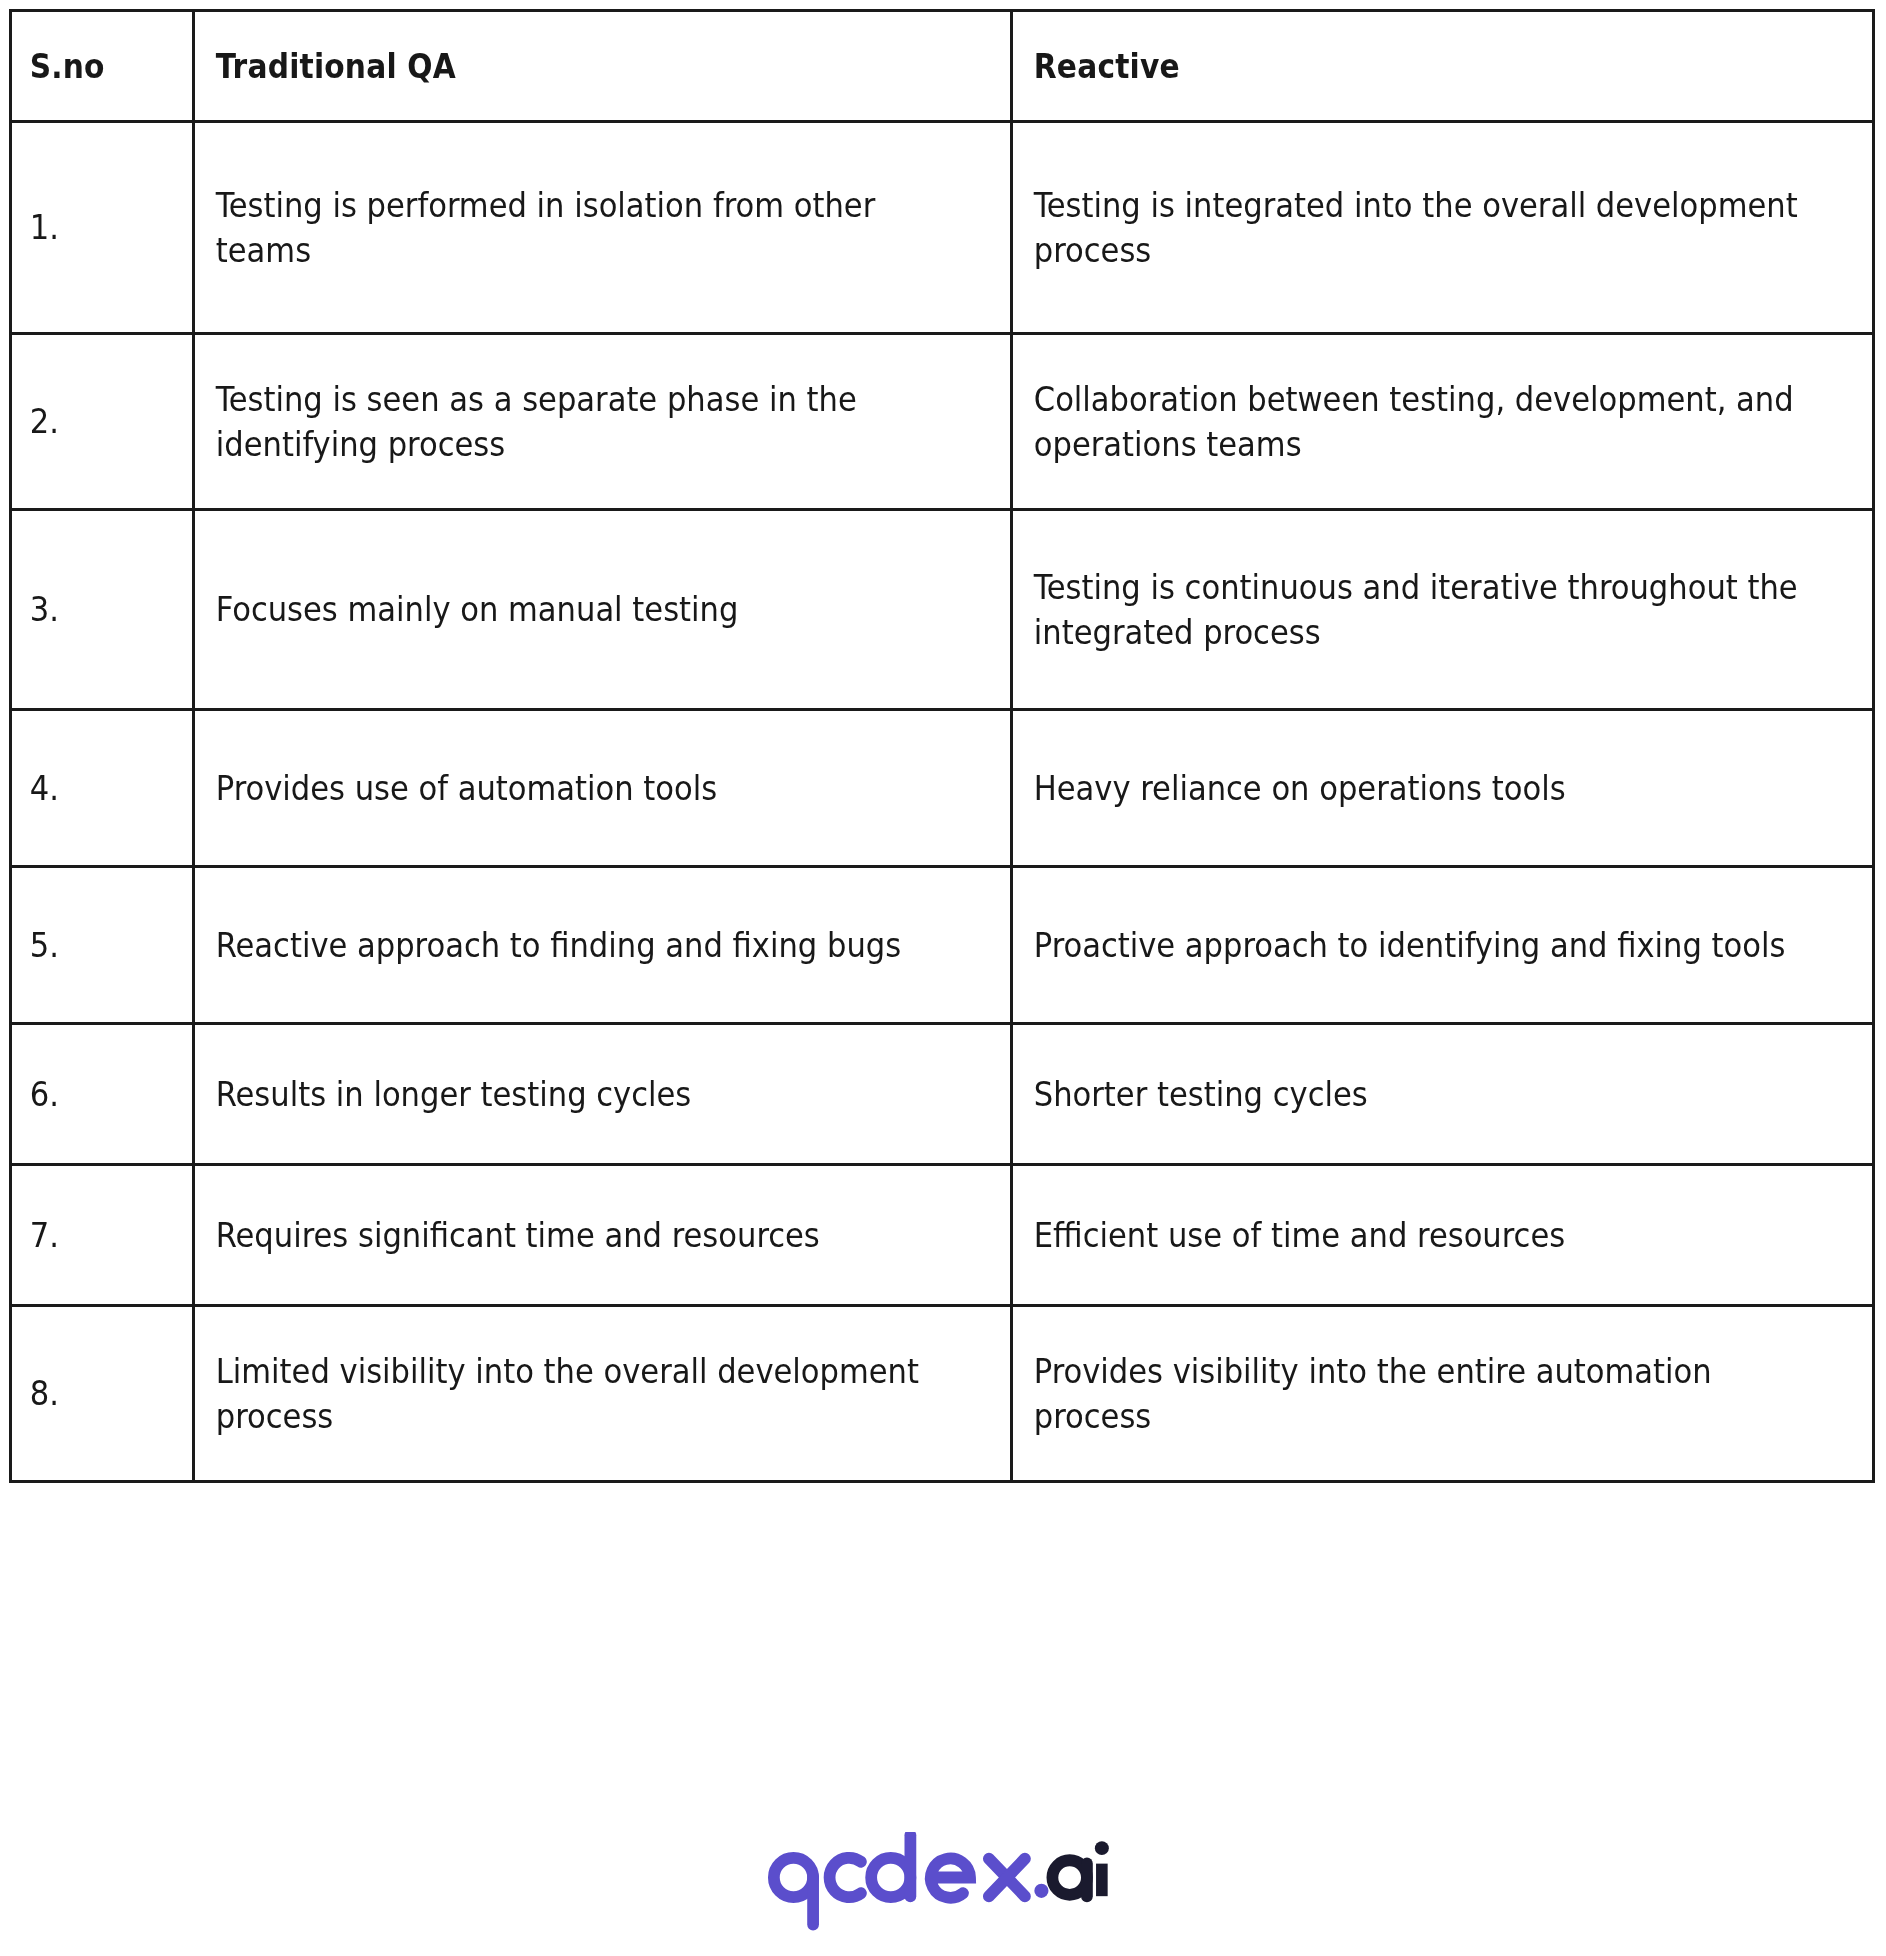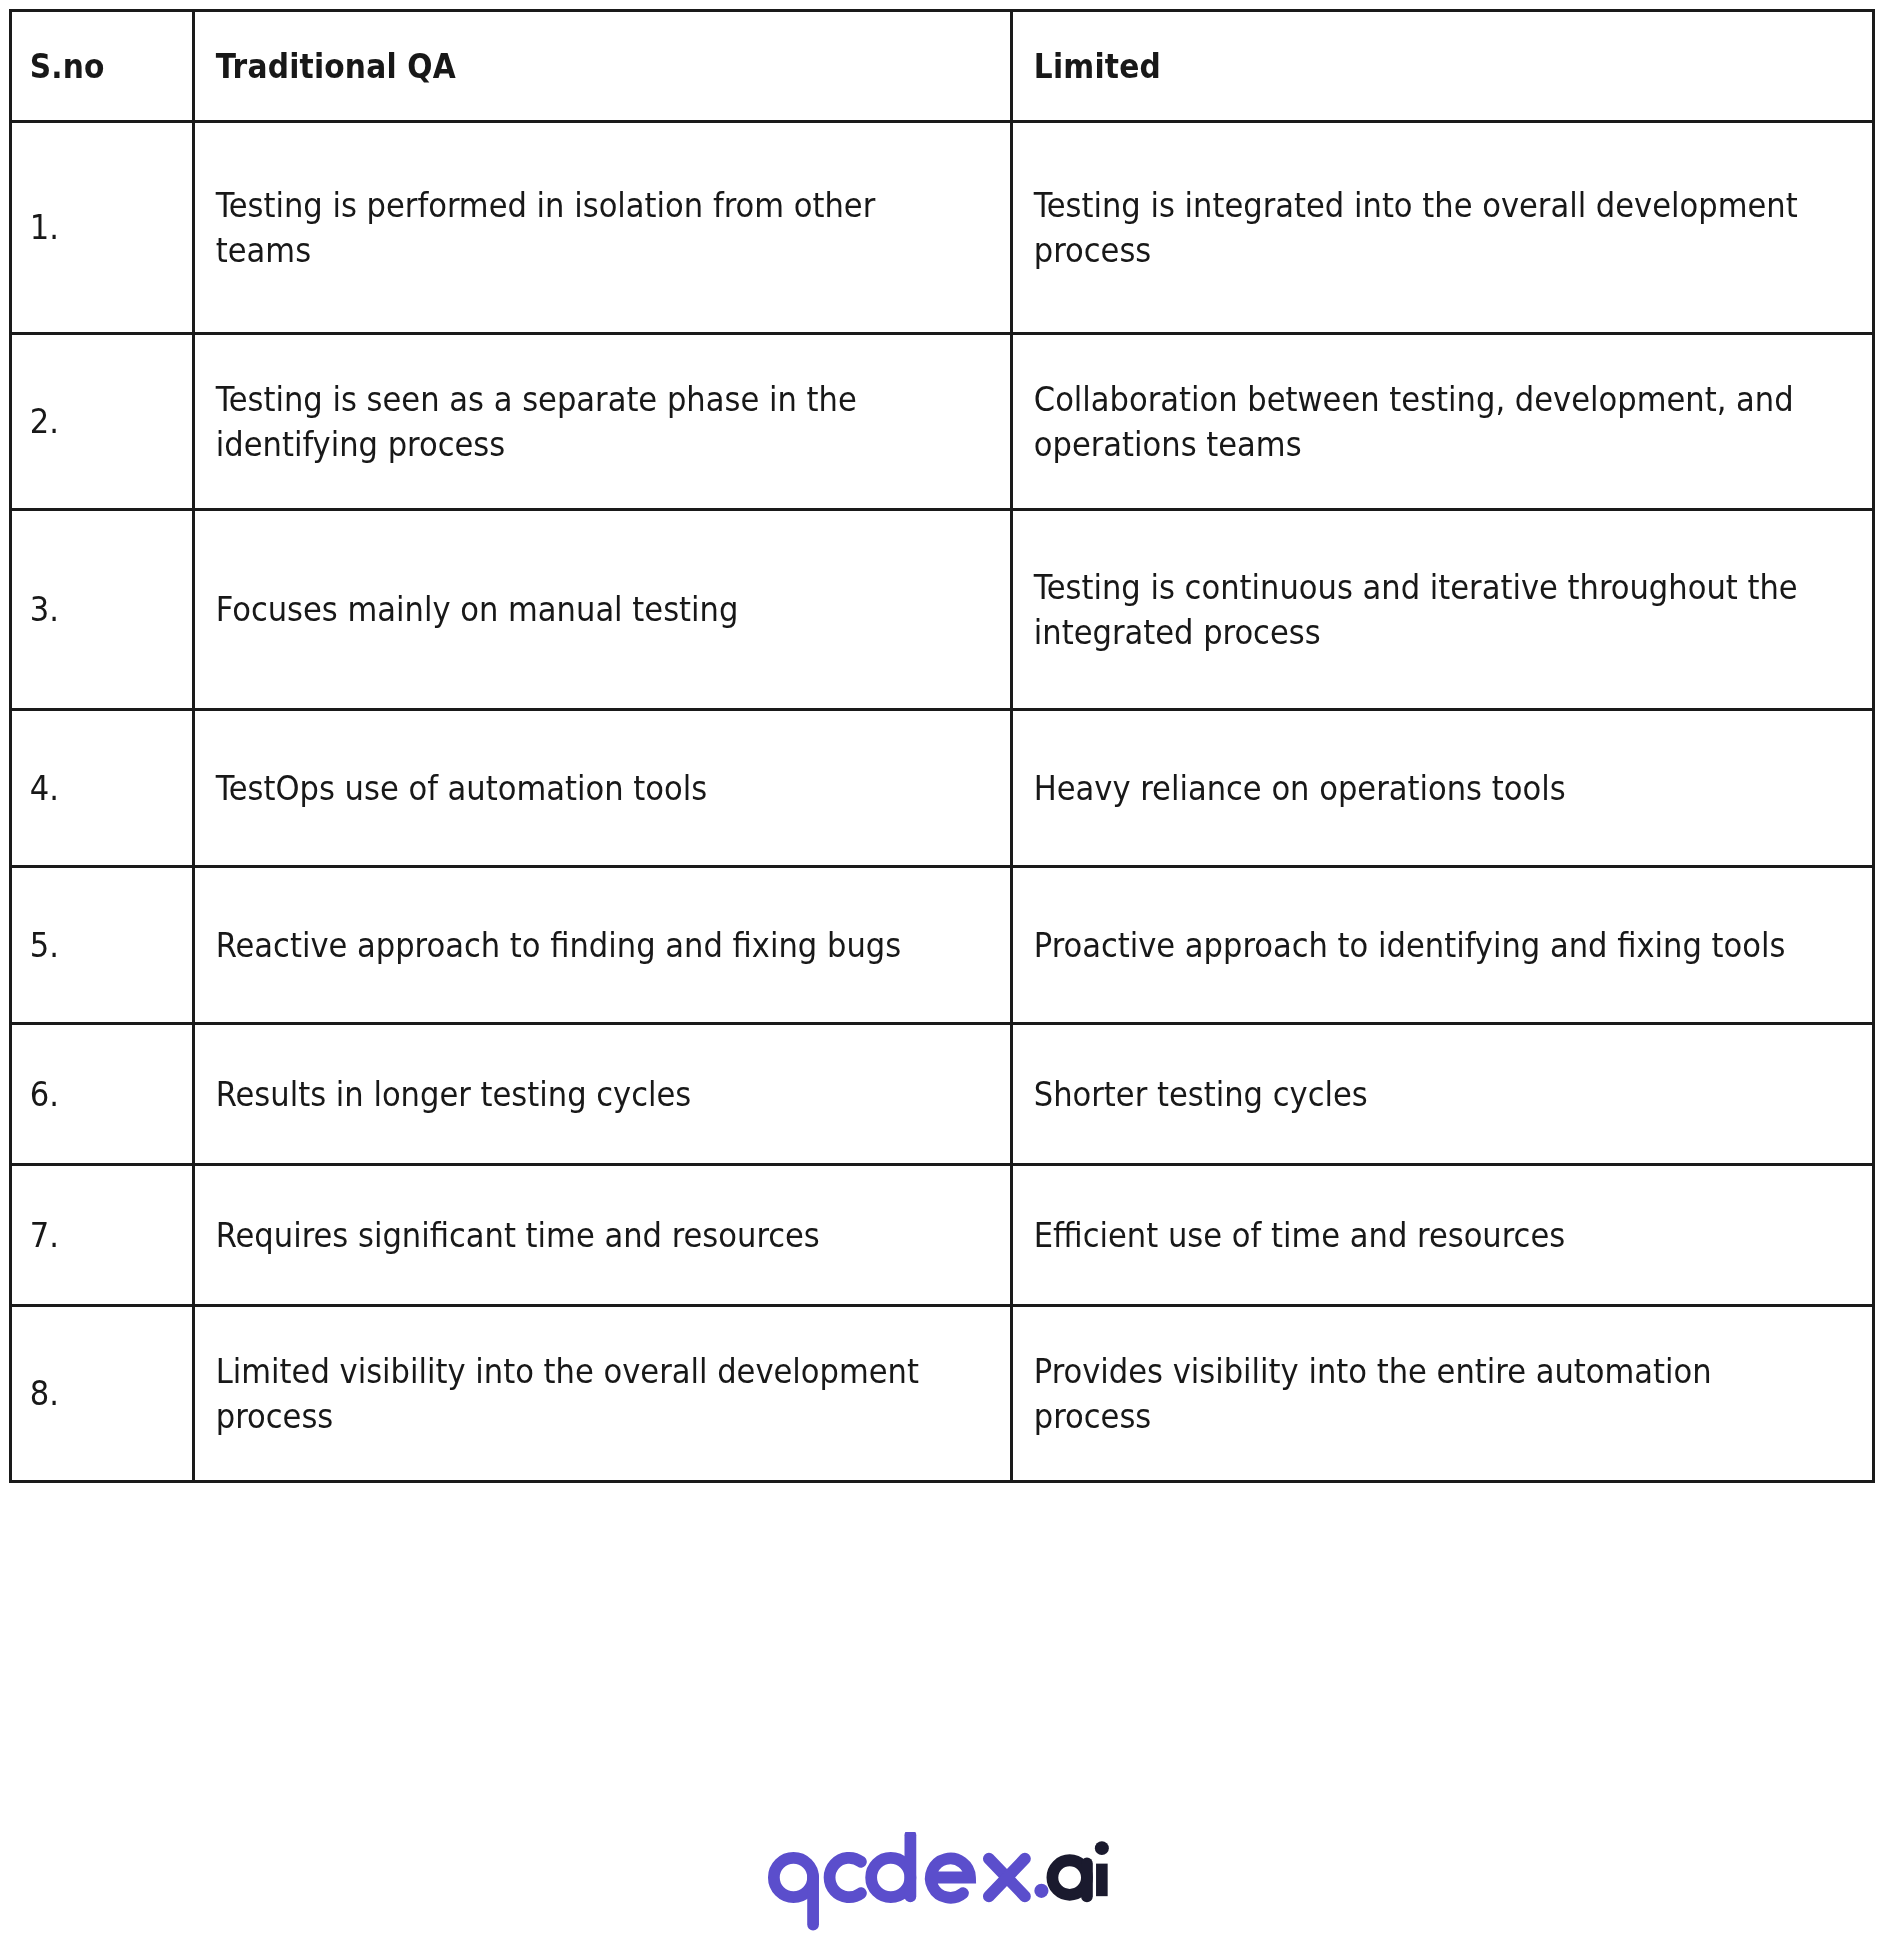--- a/index.html
+++ b/index.html
@@ -105,42 +105,42 @@
     <table class="compare">
       <colgroup>
         <col class="c-sno">
           <col class="c-trad">
           <col class="c-tops">
       </colgroup>
       <thead>
         <tr>
           <th class="sno-head">S.no</th>
           <th>Traditional QA</th>
-          <th>Limited</th>
+          <th>Reactive</th>
         </tr>
       </thead>
       <tbody>
         <tr class="r1">
           <td class="sno">1.</td>
           <td class="cell-text">Testing is performed in isolation from other teams</td>
           <td class="cell-text">Testing is integrated into the overall development process</td>
         </tr>
         <tr class="r2">
           <td class="sno">2.</td>
           <td class="cell-text">Testing is seen as a separate phase in the identifying process</td>
           <td class="cell-text">Collaboration between testing, development, and operations teams</td>
         </tr>
         <tr class="r3">
           <td class="sno">3.</td>
           <td class="cell-text">Focuses mainly on manual testing</td>
           <td class="cell-text">Testing is continuous and iterative throughout the integrated process</td>
         </tr>
         <tr class="r4">
           <td class="sno">4.</td>
-          <td class="cell-text">TestOps use of automation tools</td>
+          <td class="cell-text">Provides use of automation tools</td>
           <td class="cell-text">Heavy reliance on operations tools</td>
         </tr>
         <tr class="r5">
           <td class="sno">5.</td>
           <td class="cell-text">Reactive approach to finding and fixing bugs</td>
           <td class="cell-text">Proactive approach to identifying and fixing tools</td>
         </tr>
         <tr class="r6">
           <td class="sno">6.</td>
           <td class="cell-text">Results in longer testing cycles</td>

